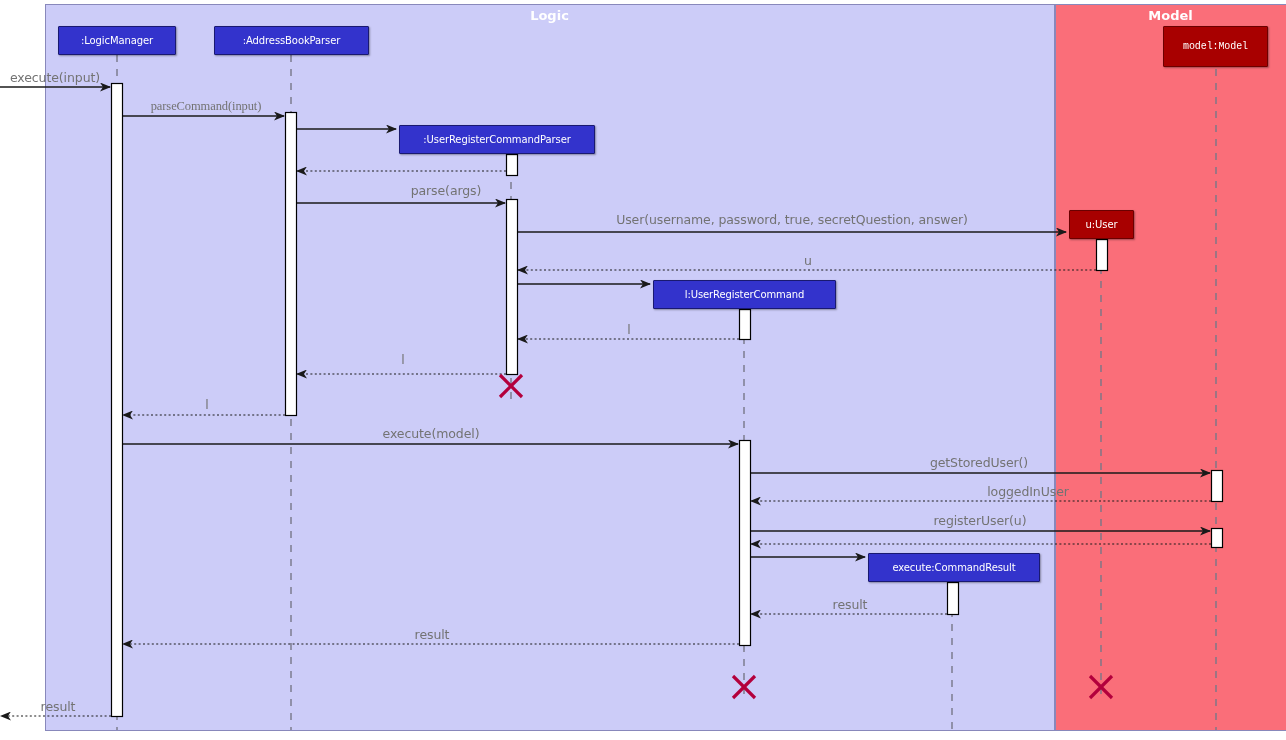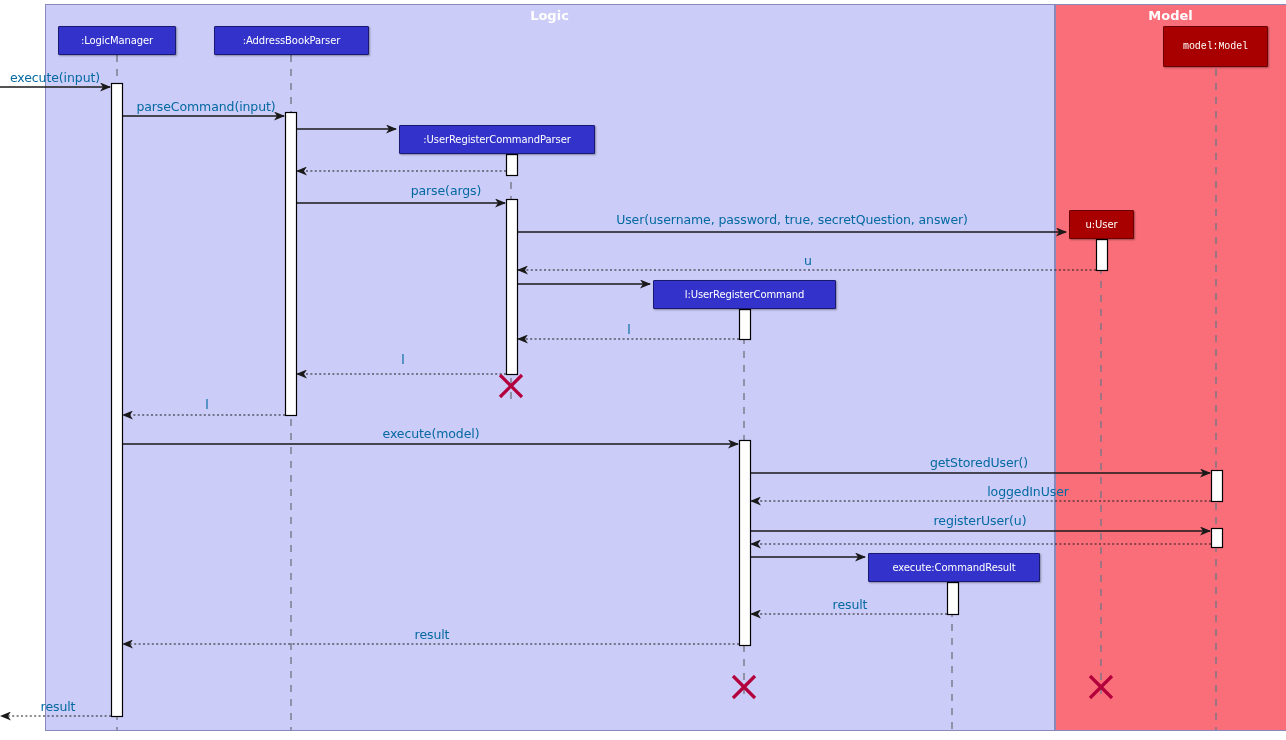--- a/index.html
+++ b/index.html
@@ -45,21 +45,21 @@
     box-shadow: 1px 1px 2px rgba(0,0,0,0.35);
   }
   .lifeline-box.red {
     background: #a80000;
     border: 1px solid #6b0000;
     box-shadow: 1px 1px 2px rgba(0,0,0,0.35);
   }
   .msg-label {
     position: absolute;
     font-size: 12.5px;
-    color: #0369a1;
+    color: #737373;
     white-space: nowrap;
     transform: translateX(-50%);
     letter-spacing: -0.1px;
   }
 </style>
 </head>
 <body>
 
 <div id="diagram-root">
 
@@ -141,21 +141,21 @@
       <div class="lifeline-box blue" style="left: 58px; top: 26px; width: 118px; height: 29px;">:LogicManager</div>
       <div class="lifeline-box blue" style="left: 214px; top: 26px; width: 155px; height: 29px;">:AddressBookParser</div>
       <div class="lifeline-box blue" style="left: 399px; top: 125px; width: 196px; height: 29px;">:UserRegisterCommandParser</div>
       <div class="lifeline-box blue" style="left: 653px; top: 280px; width: 183px; height: 29px;">l:UserRegisterCommand</div>
       <div class="lifeline-box blue" style="left: 868px; top: 553px; width: 172px; height: 29px;">execute:CommandResult</div>
       <div class="lifeline-box red" style="left: 1163px; top: 26px; width: 105px; height: 41px; font-family: Liberation Mono, monospace;">model:Model</div>
       <div class="lifeline-box red" style="left: 1069px; top: 210px; width: 65px; height: 29px;">u:User</div>
     </div>
   <div id="labels-layer">
       <div class="msg-label" style="left: 55px; top: 70px;">execute(input)</div>
-      <div class="msg-label" style="left: 206px; top: 99px;">parseCommand(input)</div>
+      <div class="msg-label" style="left: 206px; top: 99px; font-family: Liberation Serif, serif;">parseCommand(input)</div>
       <div class="msg-label" style="left: 401px; top: 183px; margin-left: 45px;">parse(args)</div>
       <div class="msg-label" style="left: 792px; top: 212px;">User(username, password, true, secretQuestion, answer)</div>
       <div class="msg-label" style="left: 808px; top: 253px;">u</div>
       <div class="msg-label" style="left: 629px; top: 322px;">l</div>
       <div class="msg-label" style="left: 403px; top: 352px;">l</div>
       <div class="msg-label" style="left: 207px; top: 397px;">l</div>
       <div class="msg-label" style="left: 431px; top: 426px;">execute(model)</div>
       <div class="msg-label" style="left: 979px; top: 455px;">getStoredUser()</div>
       <div class="msg-label" style="left: 980px; top: 484px; margin-left: 48px;">loggedInUser</div>
       <div class="msg-label" style="left: 980px; top: 513px;">registerUser(u)</div>

